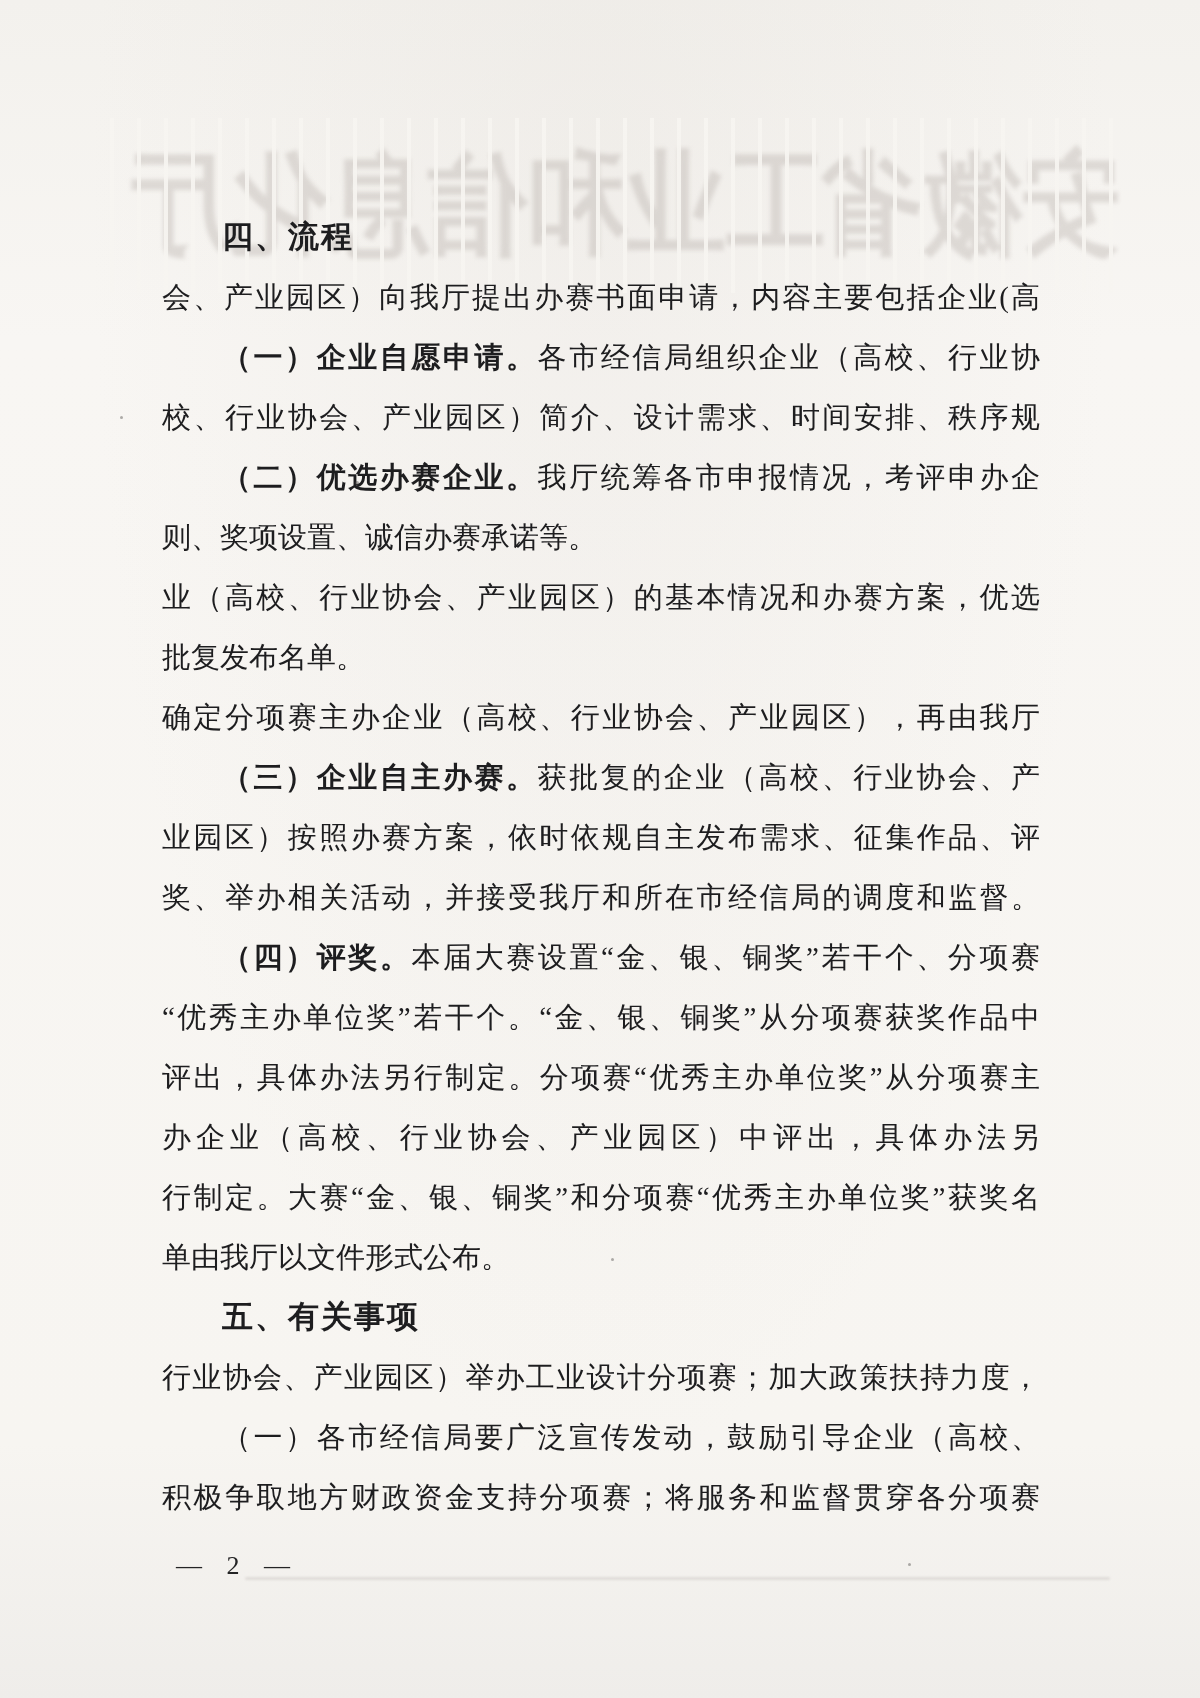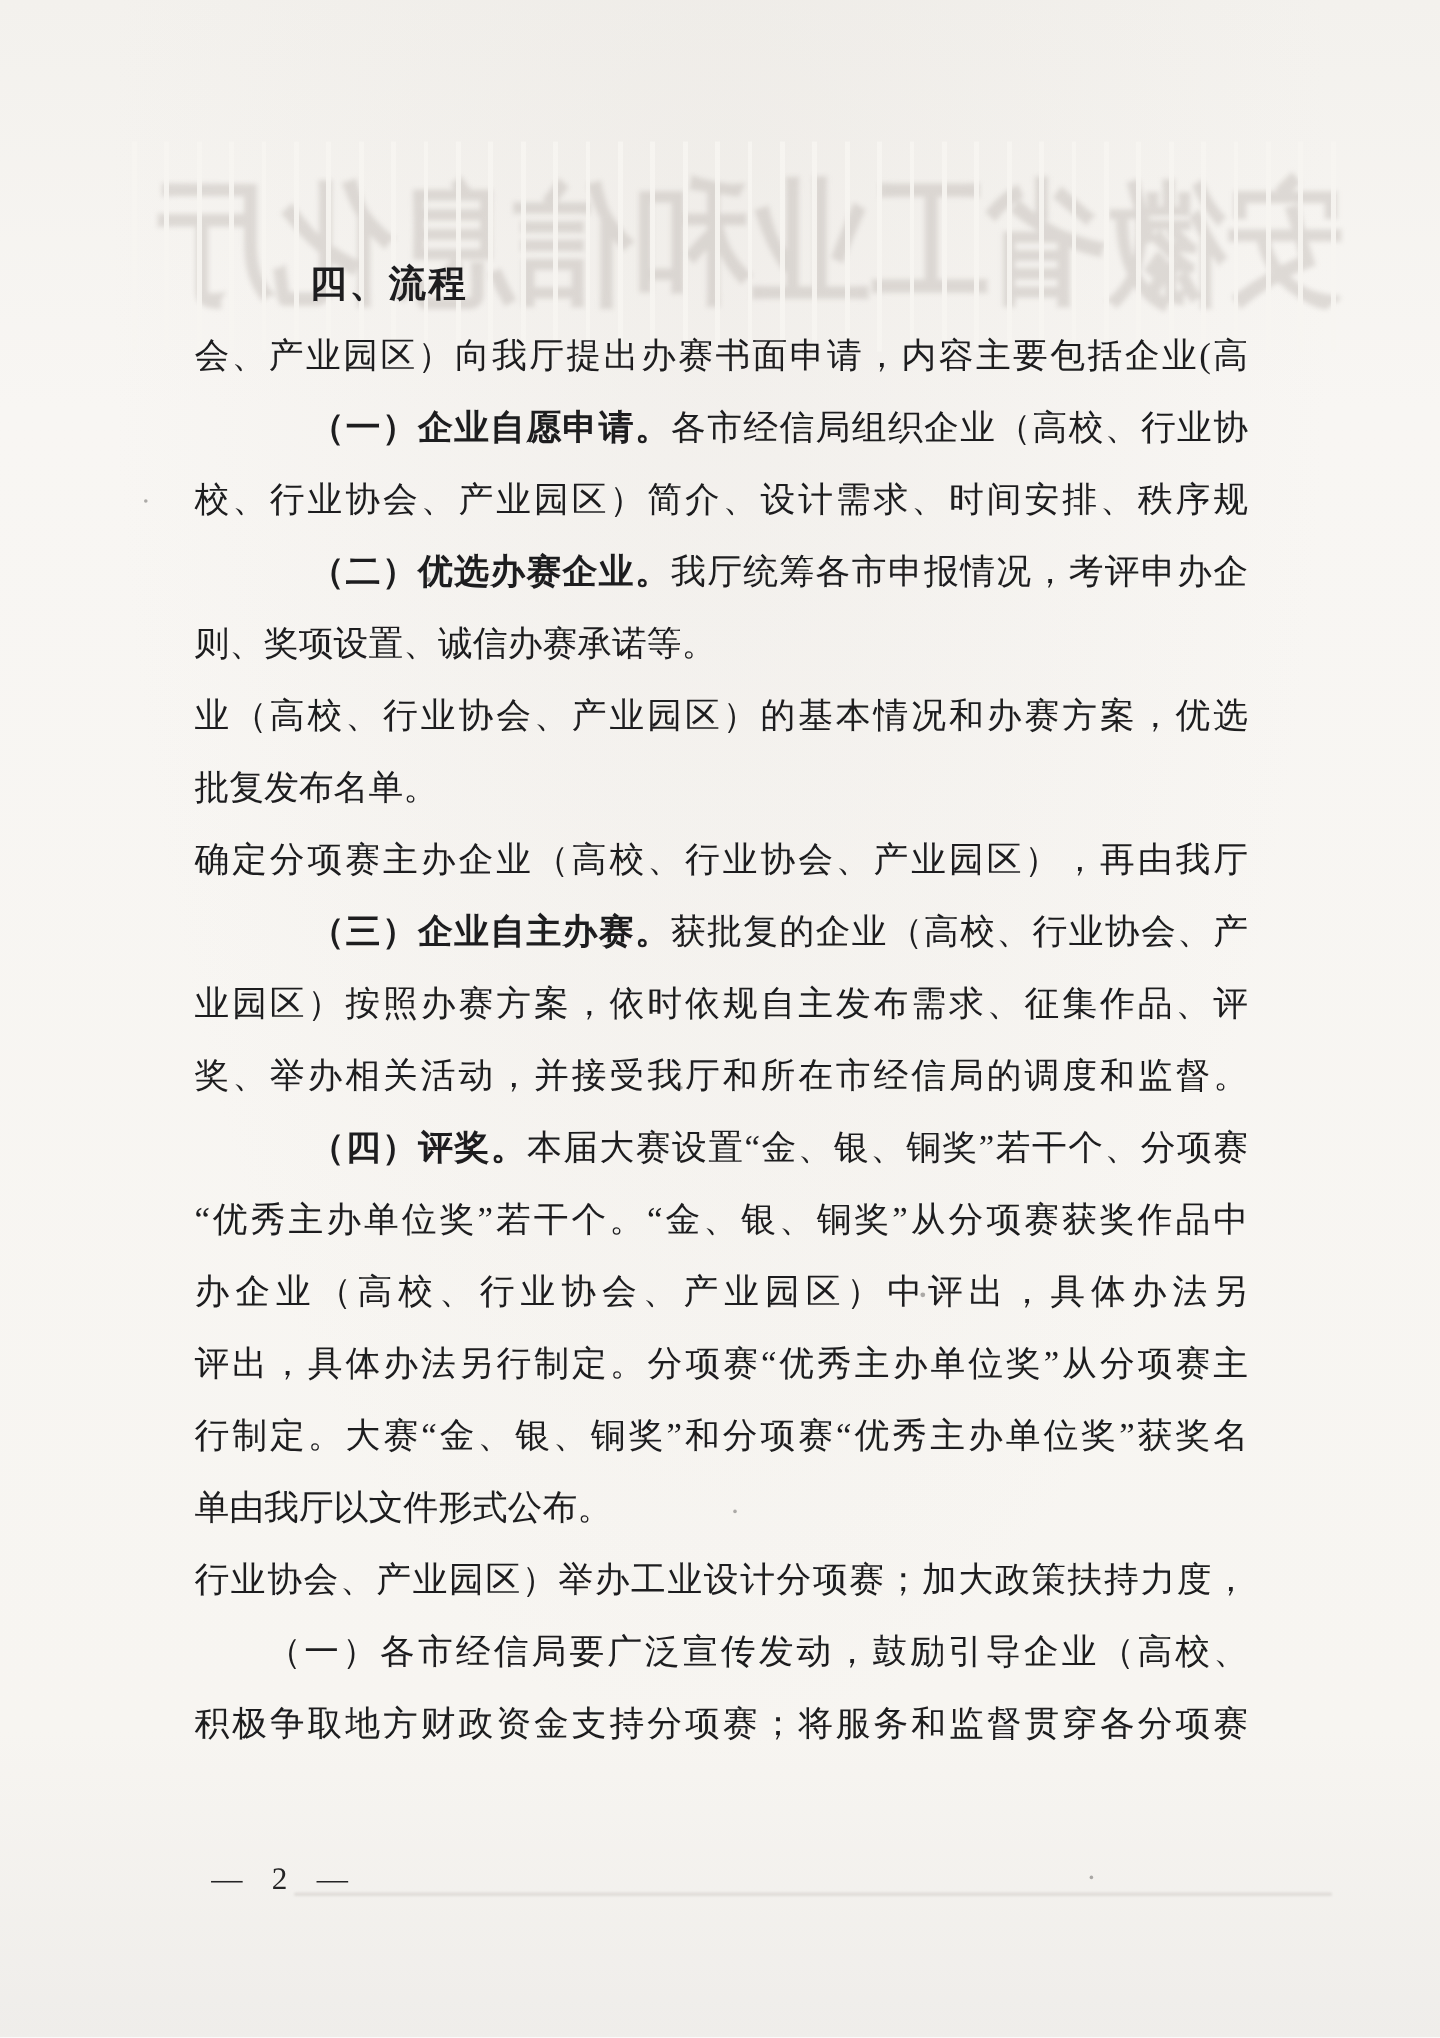--- a/index.html
+++ b/index.html
@@ -56,21 +56,20 @@
     font-size: 29px;
     text-align: justify;
     text-align-last: justify;
     overflow: hidden;
   }
   .line.indent { text-indent: 60px; }
   .line.short  { text-align-last: left; }
   .lead {
     font-family: "Liberation Sans", "DejaVu Sans", sans-serif;
     font-weight: 700;
-    margin-left: 36px;
   }
   .heading .lead { font-size: 31px; letter-spacing: 2px; }
 
   .pagenum {
     position: absolute;
     left: 176px;
     top: 1551px;
     font-size: 26px;
     letter-spacing: 9px;
     color: #242425;
@@ -107,24 +106,25 @@
     <div class="line indent"><span class="lead">（二）优选办赛企业。</span><span>我厅统筹各市申报情况，考评申办企</span></div>
     <div class="line short"><span>则、奖项设置、诚信办赛承诺等。</span></div>
     <div class="line"><span>业（高校、行业协会、产业园区）的基本情况和办赛方案，优选</span></div>
     <div class="line short"><span>批复发布名单。</span></div>
     <div class="line"><span>确定分项赛主办企业（高校、行业协会、产业园区），再由我厅</span></div>
     <div class="line indent"><span class="lead">（三）企业自主办赛。</span><span>获批复的企业（高校、行业协会、产</span></div>
     <div class="line"><span>业园区）按照办赛方案，依时依规自主发布需求、征集作品、评</span></div>
     <div class="line"><span>奖、举办相关活动，并接受我厅和所在市经信局的调度和监督。</span></div>
     <div class="line indent"><span class="lead">（四）评奖。</span><span>本届大赛设置“金、银、铜奖”若干个、分项赛</span></div>
     <div class="line"><span>“优秀主办单位奖”若干个。“金、银、铜奖”从分项赛获奖作品中</span></div>
+    <div class="line"><span>评出，具体办法另行制定。分项赛“优秀主办单位奖”从分项赛主</span></div>
     <div class="line"><span>办企业（高校、行业协会、产业园区）中评出，具体办法另</span></div>
-    <div class="line"><span>评出，具体办法另行制定。分项赛“优秀主办单位奖”从分项赛主</span></div>
     <div class="line"><span>行制定。大赛“金、银、铜奖”和分项赛“优秀主办单位奖”获奖名</span></div>
     <div class="line short"><span>单由我厅以文件形式公布。</span></div>
+    <div class="line heading indent short"><span class="lead">五、有关事项</span><span></span></div>
     <div class="line"><span>行业协会、产业园区）举办工业设计分项赛；加大政策扶持力度，</span></div>
     <div class="line indent"><span>（一）各市经信局要广泛宣传发动，鼓励引导企业（高校、</span></div>
     <div class="line"><span>积极争取地方财政资金支持分项赛；将服务和监督贯穿各分项赛</span></div>
   </div>
 
   <div class="pagenum">— 2 —</div>
   <div class="bottom-streak"></div>
 
   <div class="speck" style="left:355px; top:481px; width:4px; height:4px;"></div>
   <div class="speck" style="left:566px; top:905px; width:3px; height:3px;"></div>

